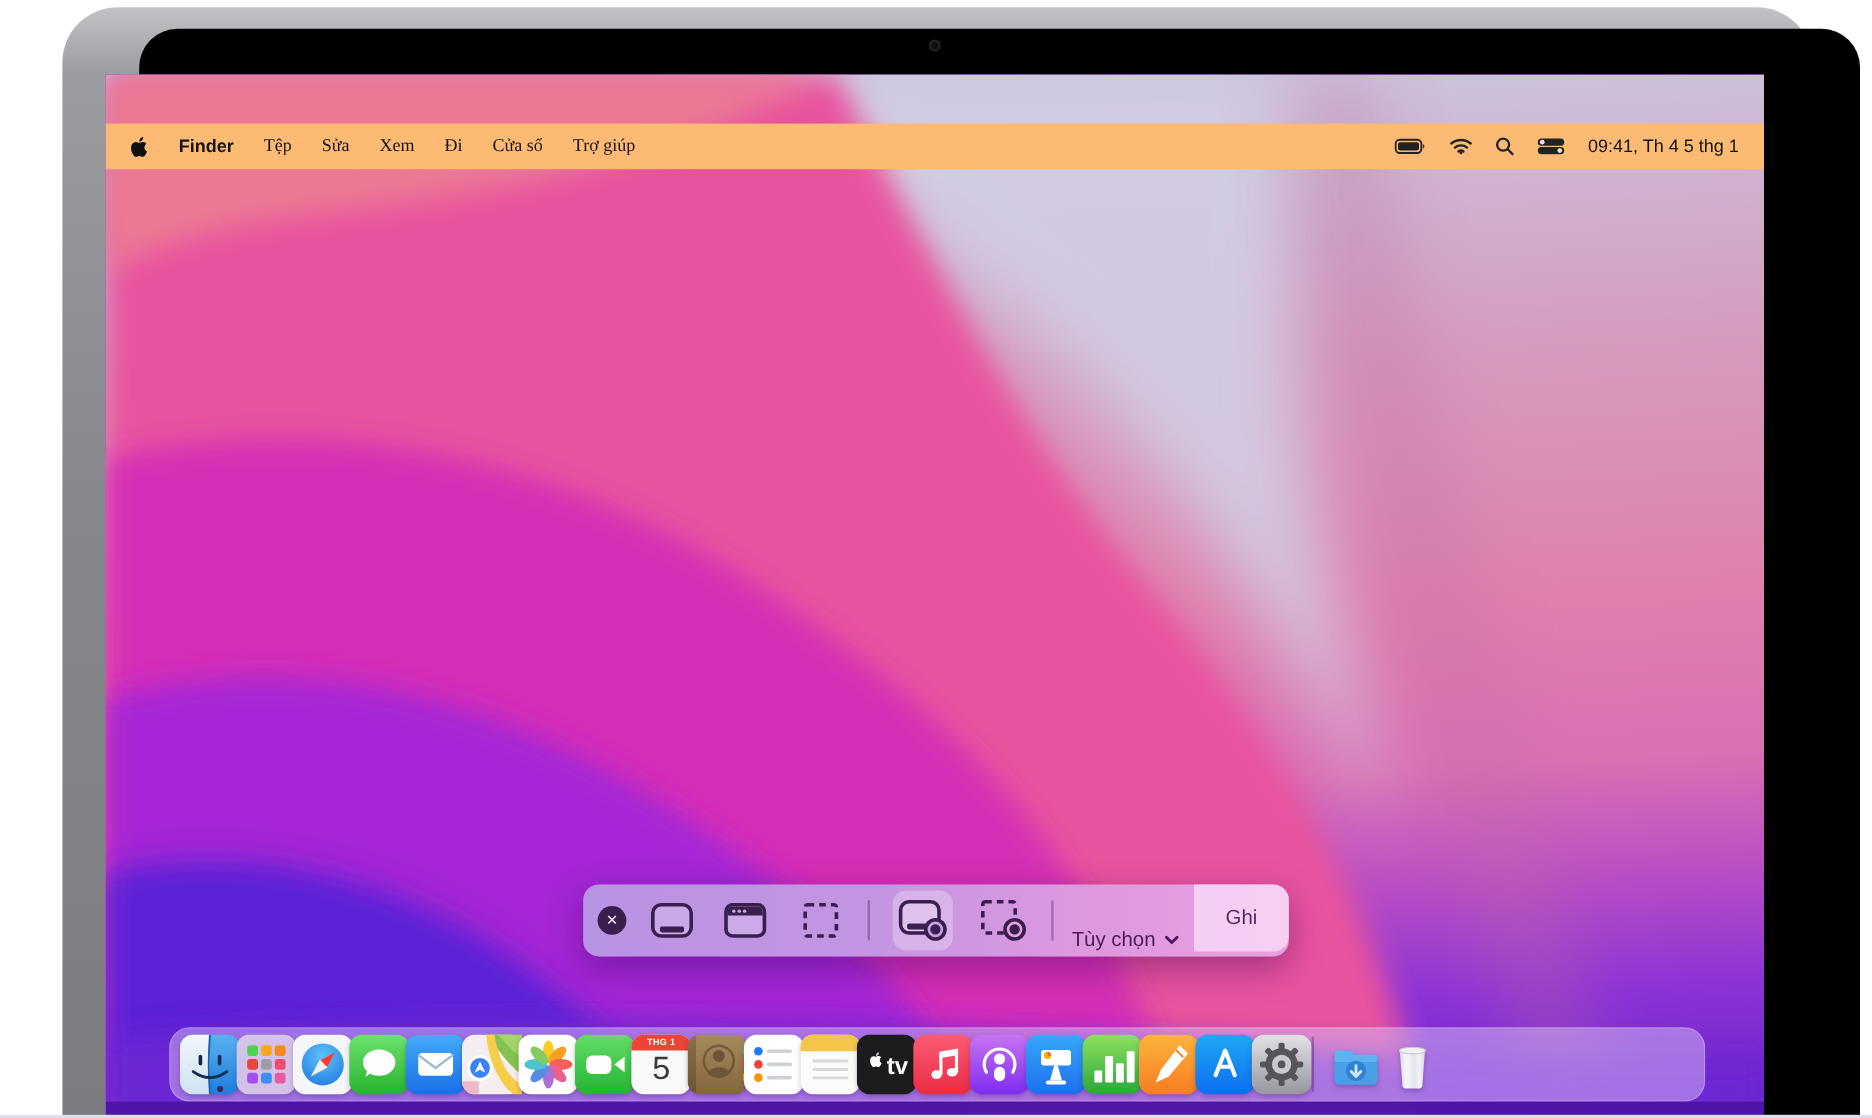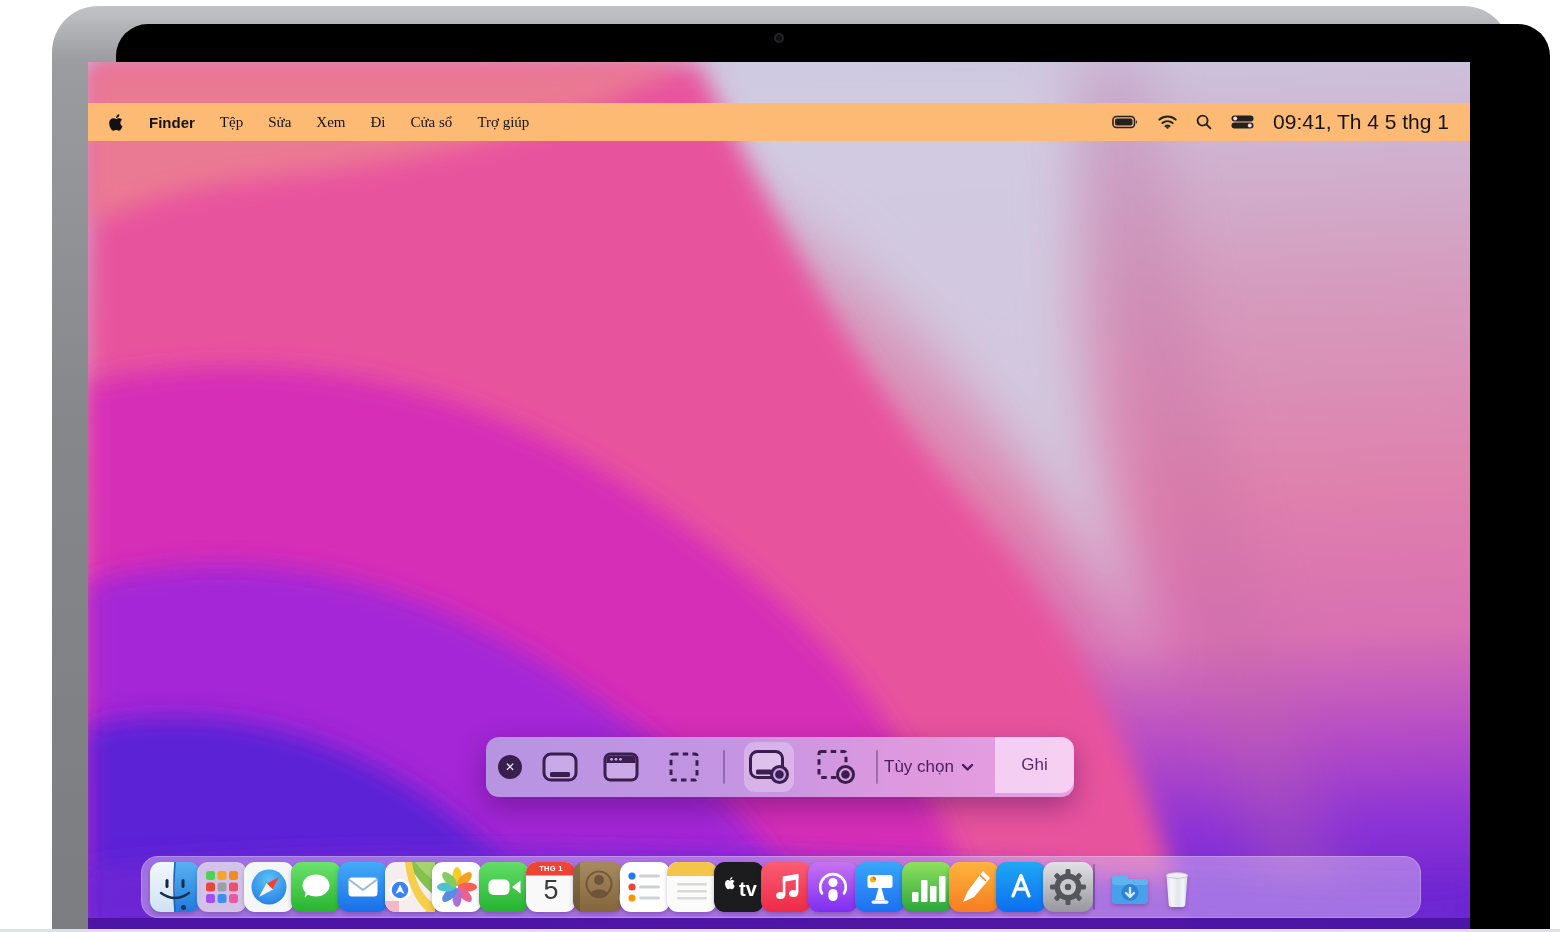--- a/index.html
+++ b/index.html
@@ -19,35 +19,35 @@
 
   
   .menubar{position:absolute;left:0;top:0;width:1382px;height:38px;background:#fdba74;
            display:flex;align-items:center;padding:0 21px;box-sizing:border-box;
            font-size:15px;color:#141416;margin-top:41px;}
   .mb-apple{margin-right:26px;display:flex;align-items:center;}
   .mb-app{font-weight:700;margin-right:25px;}
   .mb-item{margin-right:25px;font-family:Liberation Serif, serif;}
   .mb-right{margin-left:auto;display:flex;align-items:center;gap:19px;}
   .mb-right svg{display:block;}
-  .mb-clock{font-size:21px;}
+  .mb-clock{font-size:15px;}
 
   
   .cap-toolbar{position:absolute;left:398px;top:675px;width:588px;height:60px;border-radius:13px;
       background:linear-gradient(90deg,#b794e2 0%,#c495e2 42%,#de99de 72%,#e7a0e0 100%);
       box-shadow:0 10px 28px rgba(45,5,80,.38);}
   .tb-close{position:absolute;left:12px;top:18px;width:24px;height:24px;border-radius:50%;
       background:#3a1f4e;color:#f3ecf7;font-size:12px;font-weight:700;
       display:flex;align-items:center;justify-content:center;}
   .tb-btn{position:absolute;top:8px;width:44px;height:44px;display:flex;align-items:center;justify-content:center;}
   .tb-div{position:absolute;top:13px;width:2px;height:34px;background:rgba(70,35,95,.38);border-radius:1px;}
   .tb-highlight{position:absolute;left:258px;top:5px;width:50px;height:50px;border-radius:11px;
       background:rgba(255,255,255,.28);}
-  .tb-options{position:absolute;left:398px;top:0;width:108px;height:60px;display:flex;gap:7px;
-      align-items:center;color:#4b1a5e;font-size:17px;}
+  .tb-options{position:absolute;left:398px;top:16px;width:108px;height:60px;display:flex;gap:7px;
+      align-items:center;justify-content:center;color:#4b1a5e;font-size:17px;}
   .tb-ghi{position:absolute;left:509px;top:0;width:79px;height:56px;border-radius:0 13px 13px 0;
       background:rgba(250,221,249,.78);display:flex;align-items:center;justify-content:center;
       color:#5b2766;font-size:17px;}
 
   
   .dock{position:absolute;left:53px;top:794px;width:1280px;height:62px;border-radius:17px;
       background:rgba(221,196,246,.48);border:1px solid rgba(255,255,255,.22);
       display:flex;align-items:center;padding:0 8px;box-sizing:border-box;gap:7px;}
   .dock-item{width:40px;height:50px;flex:none;position:relative;}
   .dock-item svg{display:block;filter:drop-shadow(0 2px 2px rgba(30,0,60,.25));}

